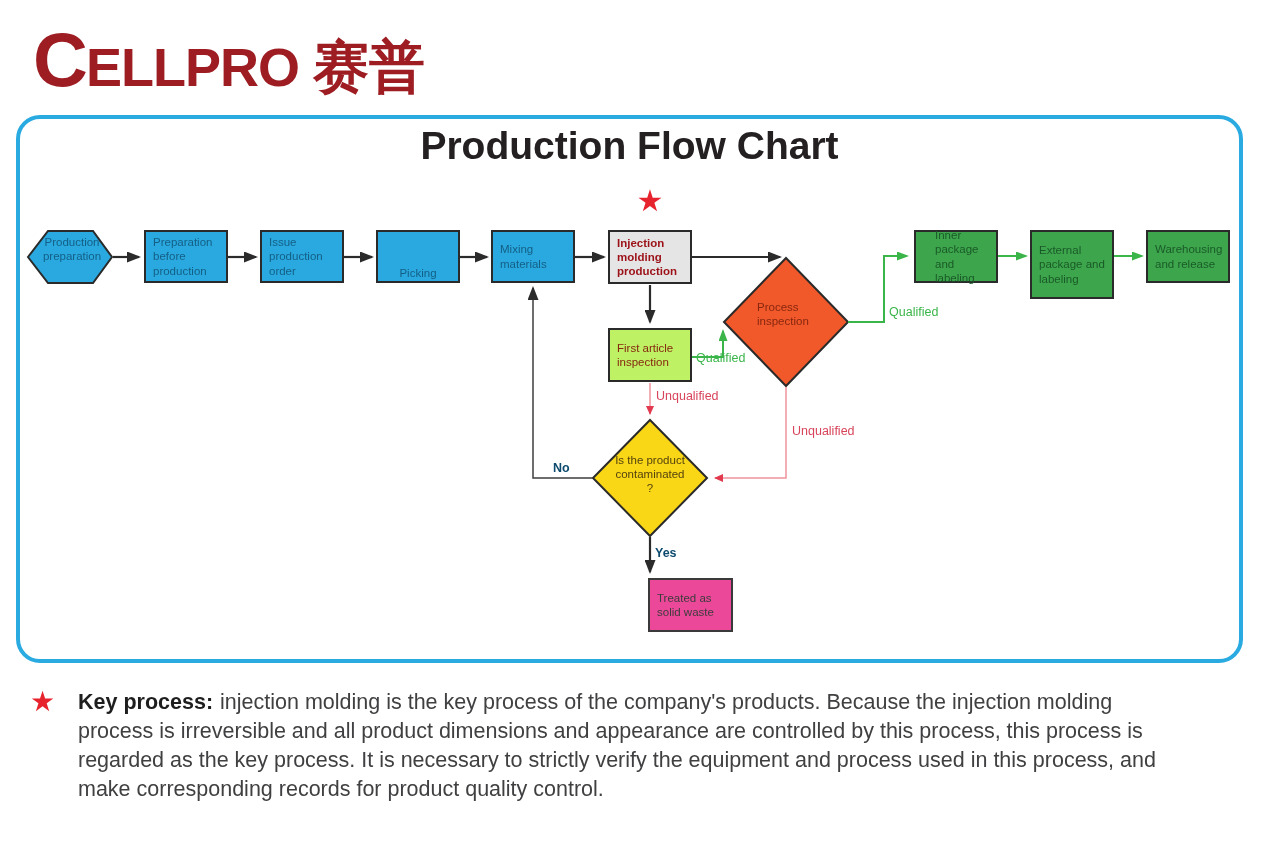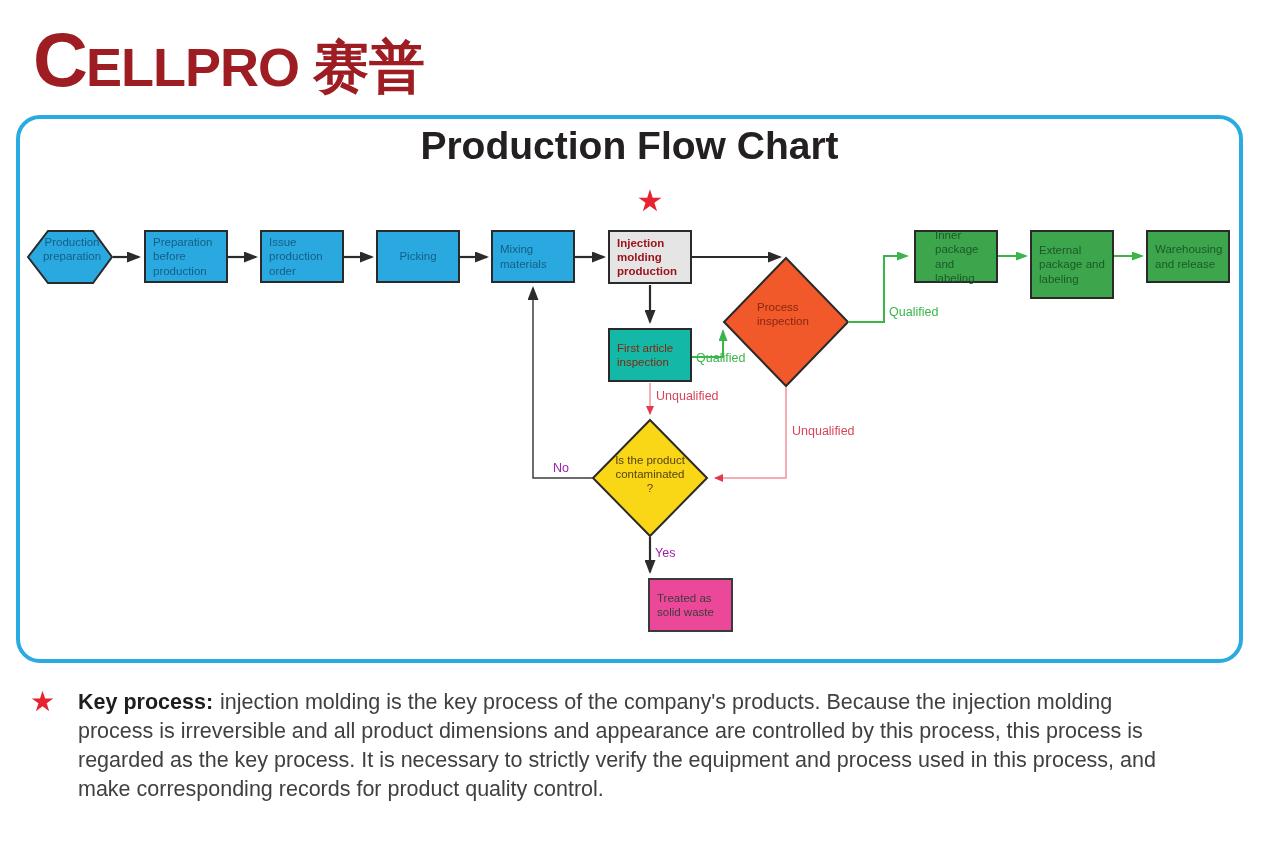--- a/index.html
+++ b/index.html
@@ -28,34 +28,34 @@
   
   svg.overlay{position:absolute;left:0;top:0;z-index:1;}
   
   .node{
     position:absolute;z-index:2;border:2px solid #2A2A2A;box-sizing:border-box;
     display:flex;align-items:center;font-size:11.5px;line-height:1.22;
   }
   .node .pad{padding:1px 4px 1px 7px;}
   .blue{background:#29A9DF;color:#145F86;}
   .red{background:#e5e5e5;color:#9C1118;font-weight:bold;}
-  .orange{background:#14b8a6;color:#86270E;}
+  .orange{background:#bef264;color:#86270E;}
   .gray{background:#ec4899;border-color:#3A3A3A;color:#3C3C3C;margin-left:40px;}
   .green{background:#3DA64C;color:#1A5A28;}
   .center{justify-content:center;}
   .center .pad{padding:1px 2px;text-align:center;}
   .free-label{position:absolute;z-index:2;font-size:11.5px;line-height:1.22;}
   .hex-label{left:33px;top:235px;width:78px;text-align:center;color:#145F86;}
   .d1-label{left:757px;top:300px;width:92px;text-align:left;color:#86270E;}
   .d2-label{left:598px;top:453px;width:104px;text-align:center;color:#55430F;white-space:pre-line;}
   
   .elbl{position:absolute;z-index:2;font-size:12.5px;line-height:1.1;}
   .lbl-green{color:#3BB54A;}
   .lbl-red{color:#D8445A;}
-  .lbl-dark{color:#a21caf;}
+  .lbl-dark{color:#0c4a6e;font-weight:bold;}
   
   .fn-star{
     position:absolute;left:30px;top:688px;font-size:28px;color:#E7232E;line-height:1;
     font-family:"DejaVu Sans",sans-serif;
   }
   .footnote{
     position:absolute;left:78px;top:688px;width:1090px;margin:0;
     font-size:21.5px;line-height:29px;color:#404042;font-weight:400;
   }
   .fn-bold{font-weight:bold;color:#1E1E1E;margin-right:7px;}
@@ -113,21 +113,21 @@
     <path d="M786,387 V478 H715" marker-end="url(#ar)"></path>
   </g>
 </svg>
 
 <div class="node blue" style="left:144px;top:230px;width:84px;height:53px;">
   <div class="pad">Preparation before production</div>
 </div>
 <div class="node blue" style="left:260px;top:230px;width:84px;height:53px;">
   <div class="pad">Issue production order</div>
 </div>
-<div class="node blue center" style="left:376px;top:230px;width:84px;height:53px;">
+<div class="node blue center" style="left:376px;top:230px;width:84px;height:53px;align-items:flex-end;">
   <div class="pad">Picking</div>
 </div>
 <div class="node blue" style="left:491px;top:230px;width:84px;height:53px;">
   <div class="pad">Mixing materials</div>
 </div>
 <div class="node red" style="left:608px;top:230px;width:84px;height:54px;">
   <div class="pad">Injection molding production</div>
 </div>
 <div class="node orange" style="left:608px;top:328px;width:84px;height:54px;">
   <div class="pad">First article inspection</div>

